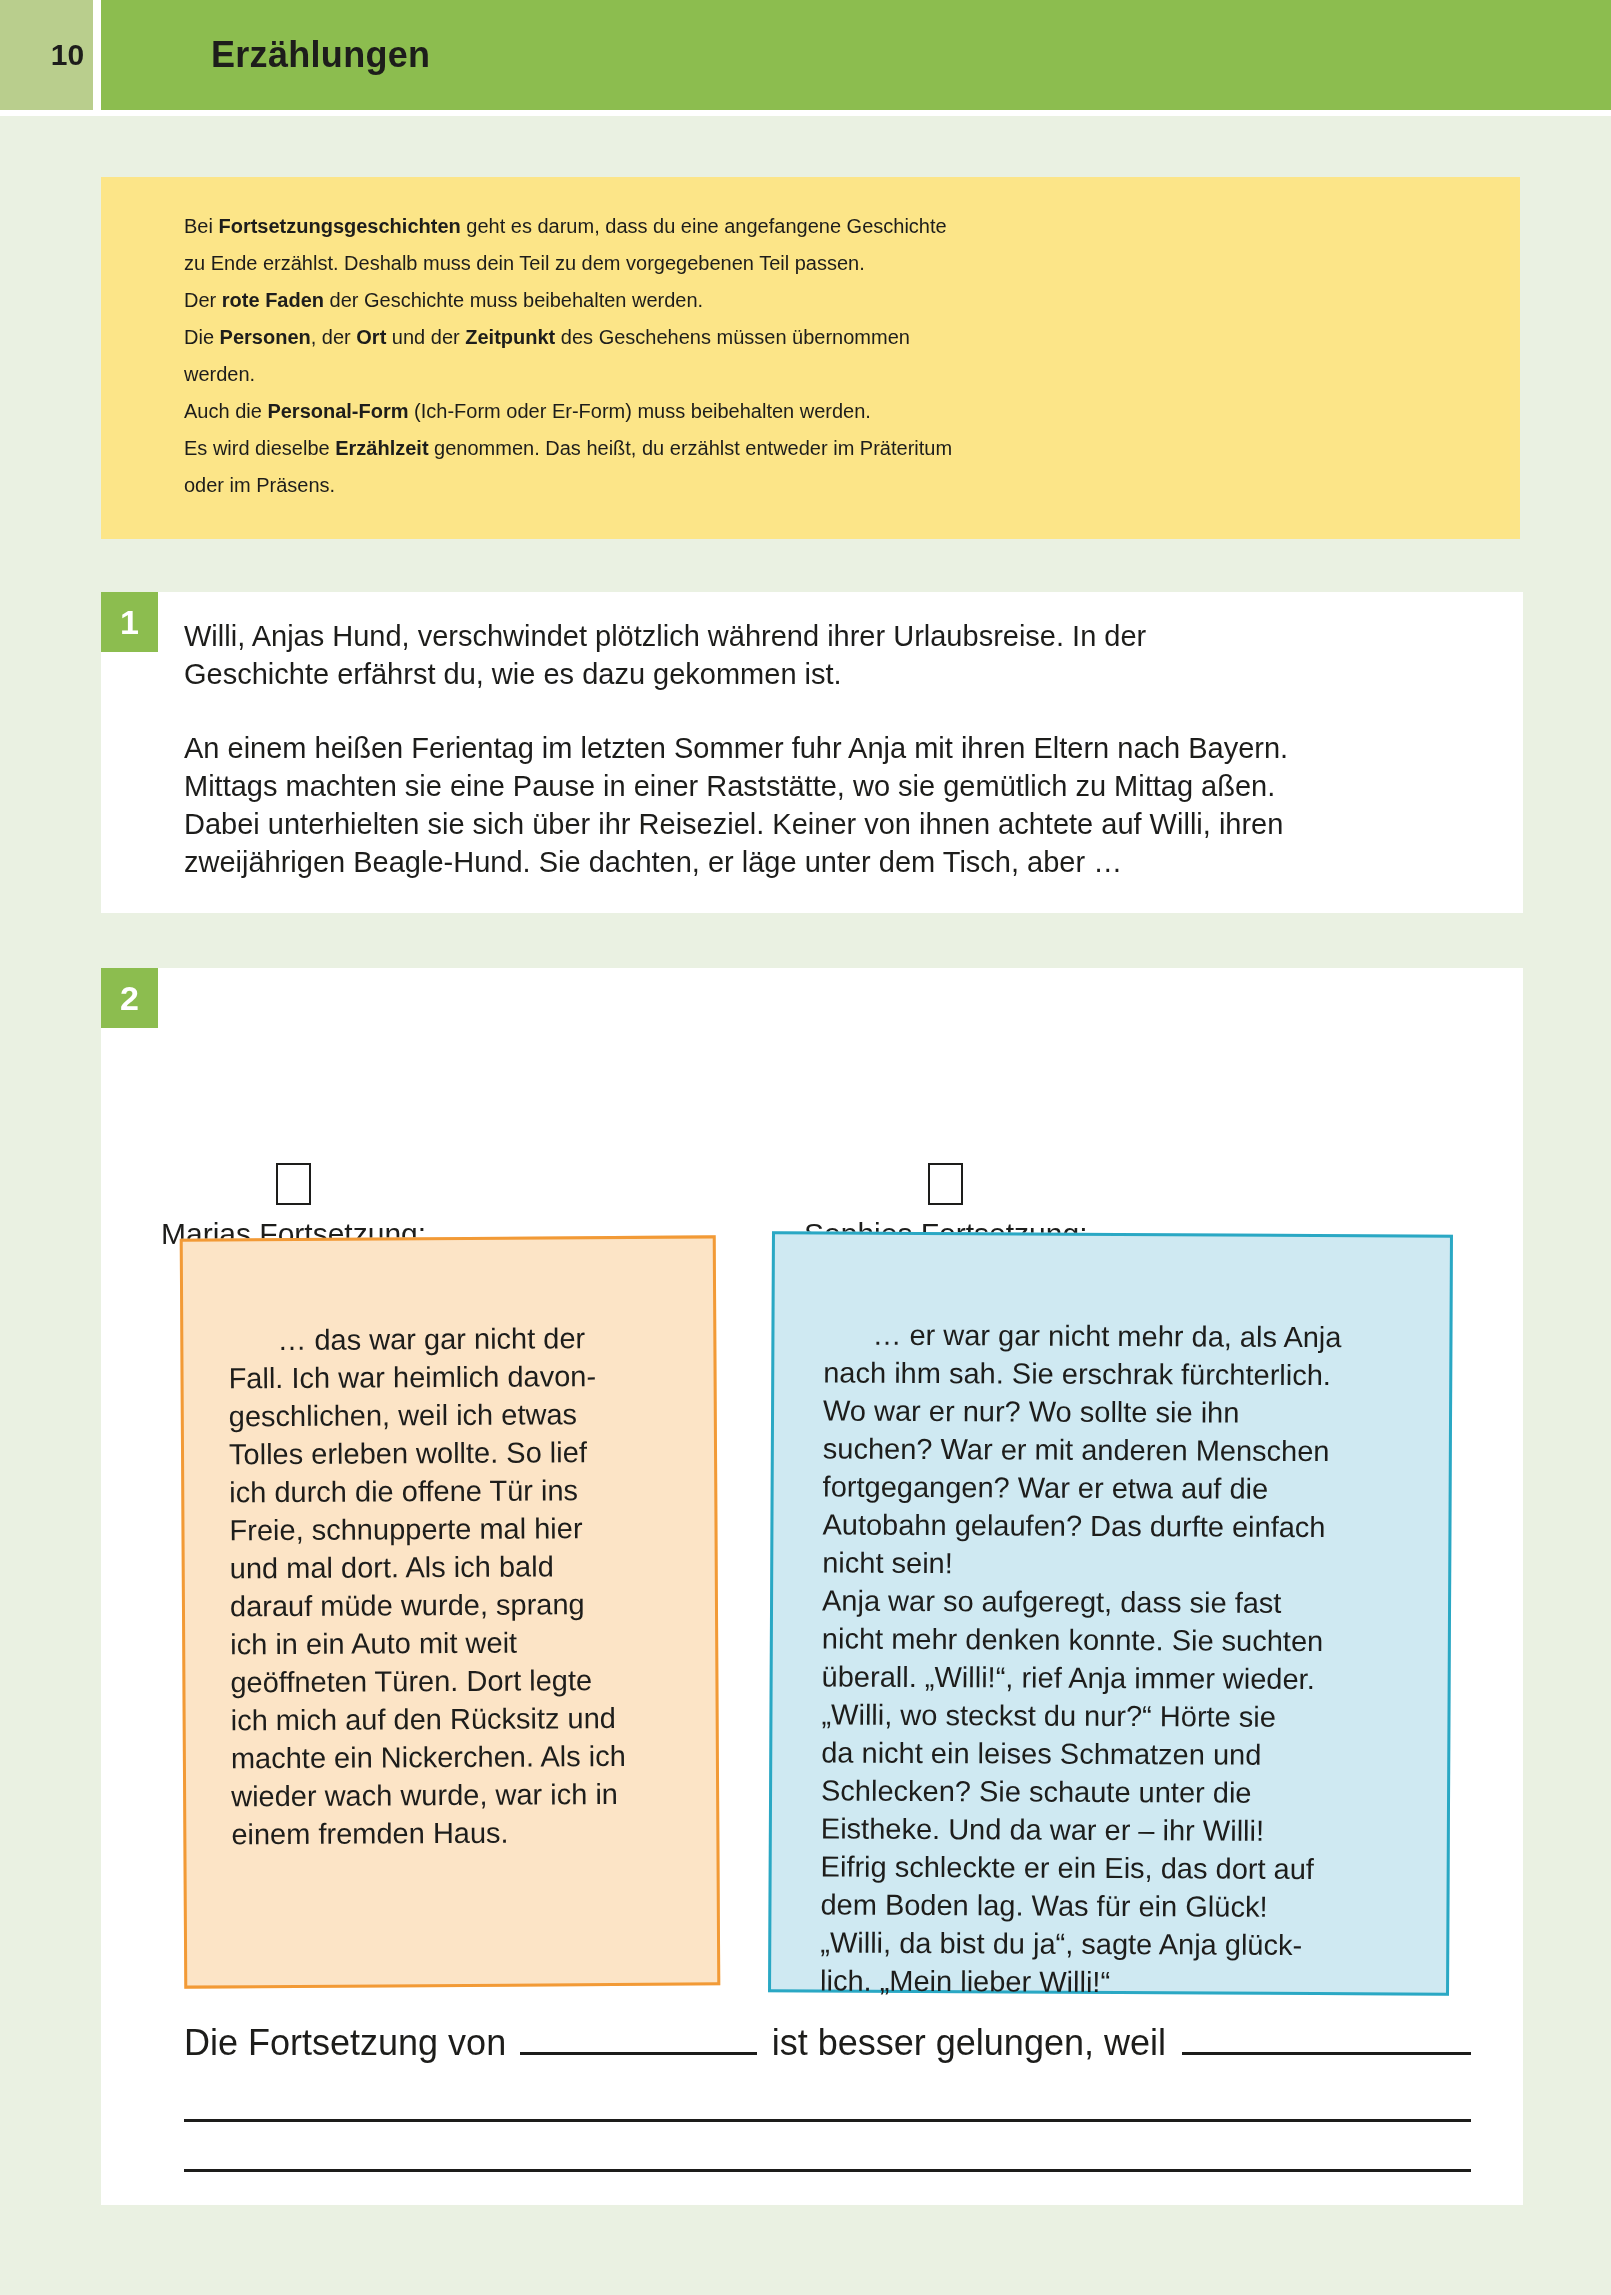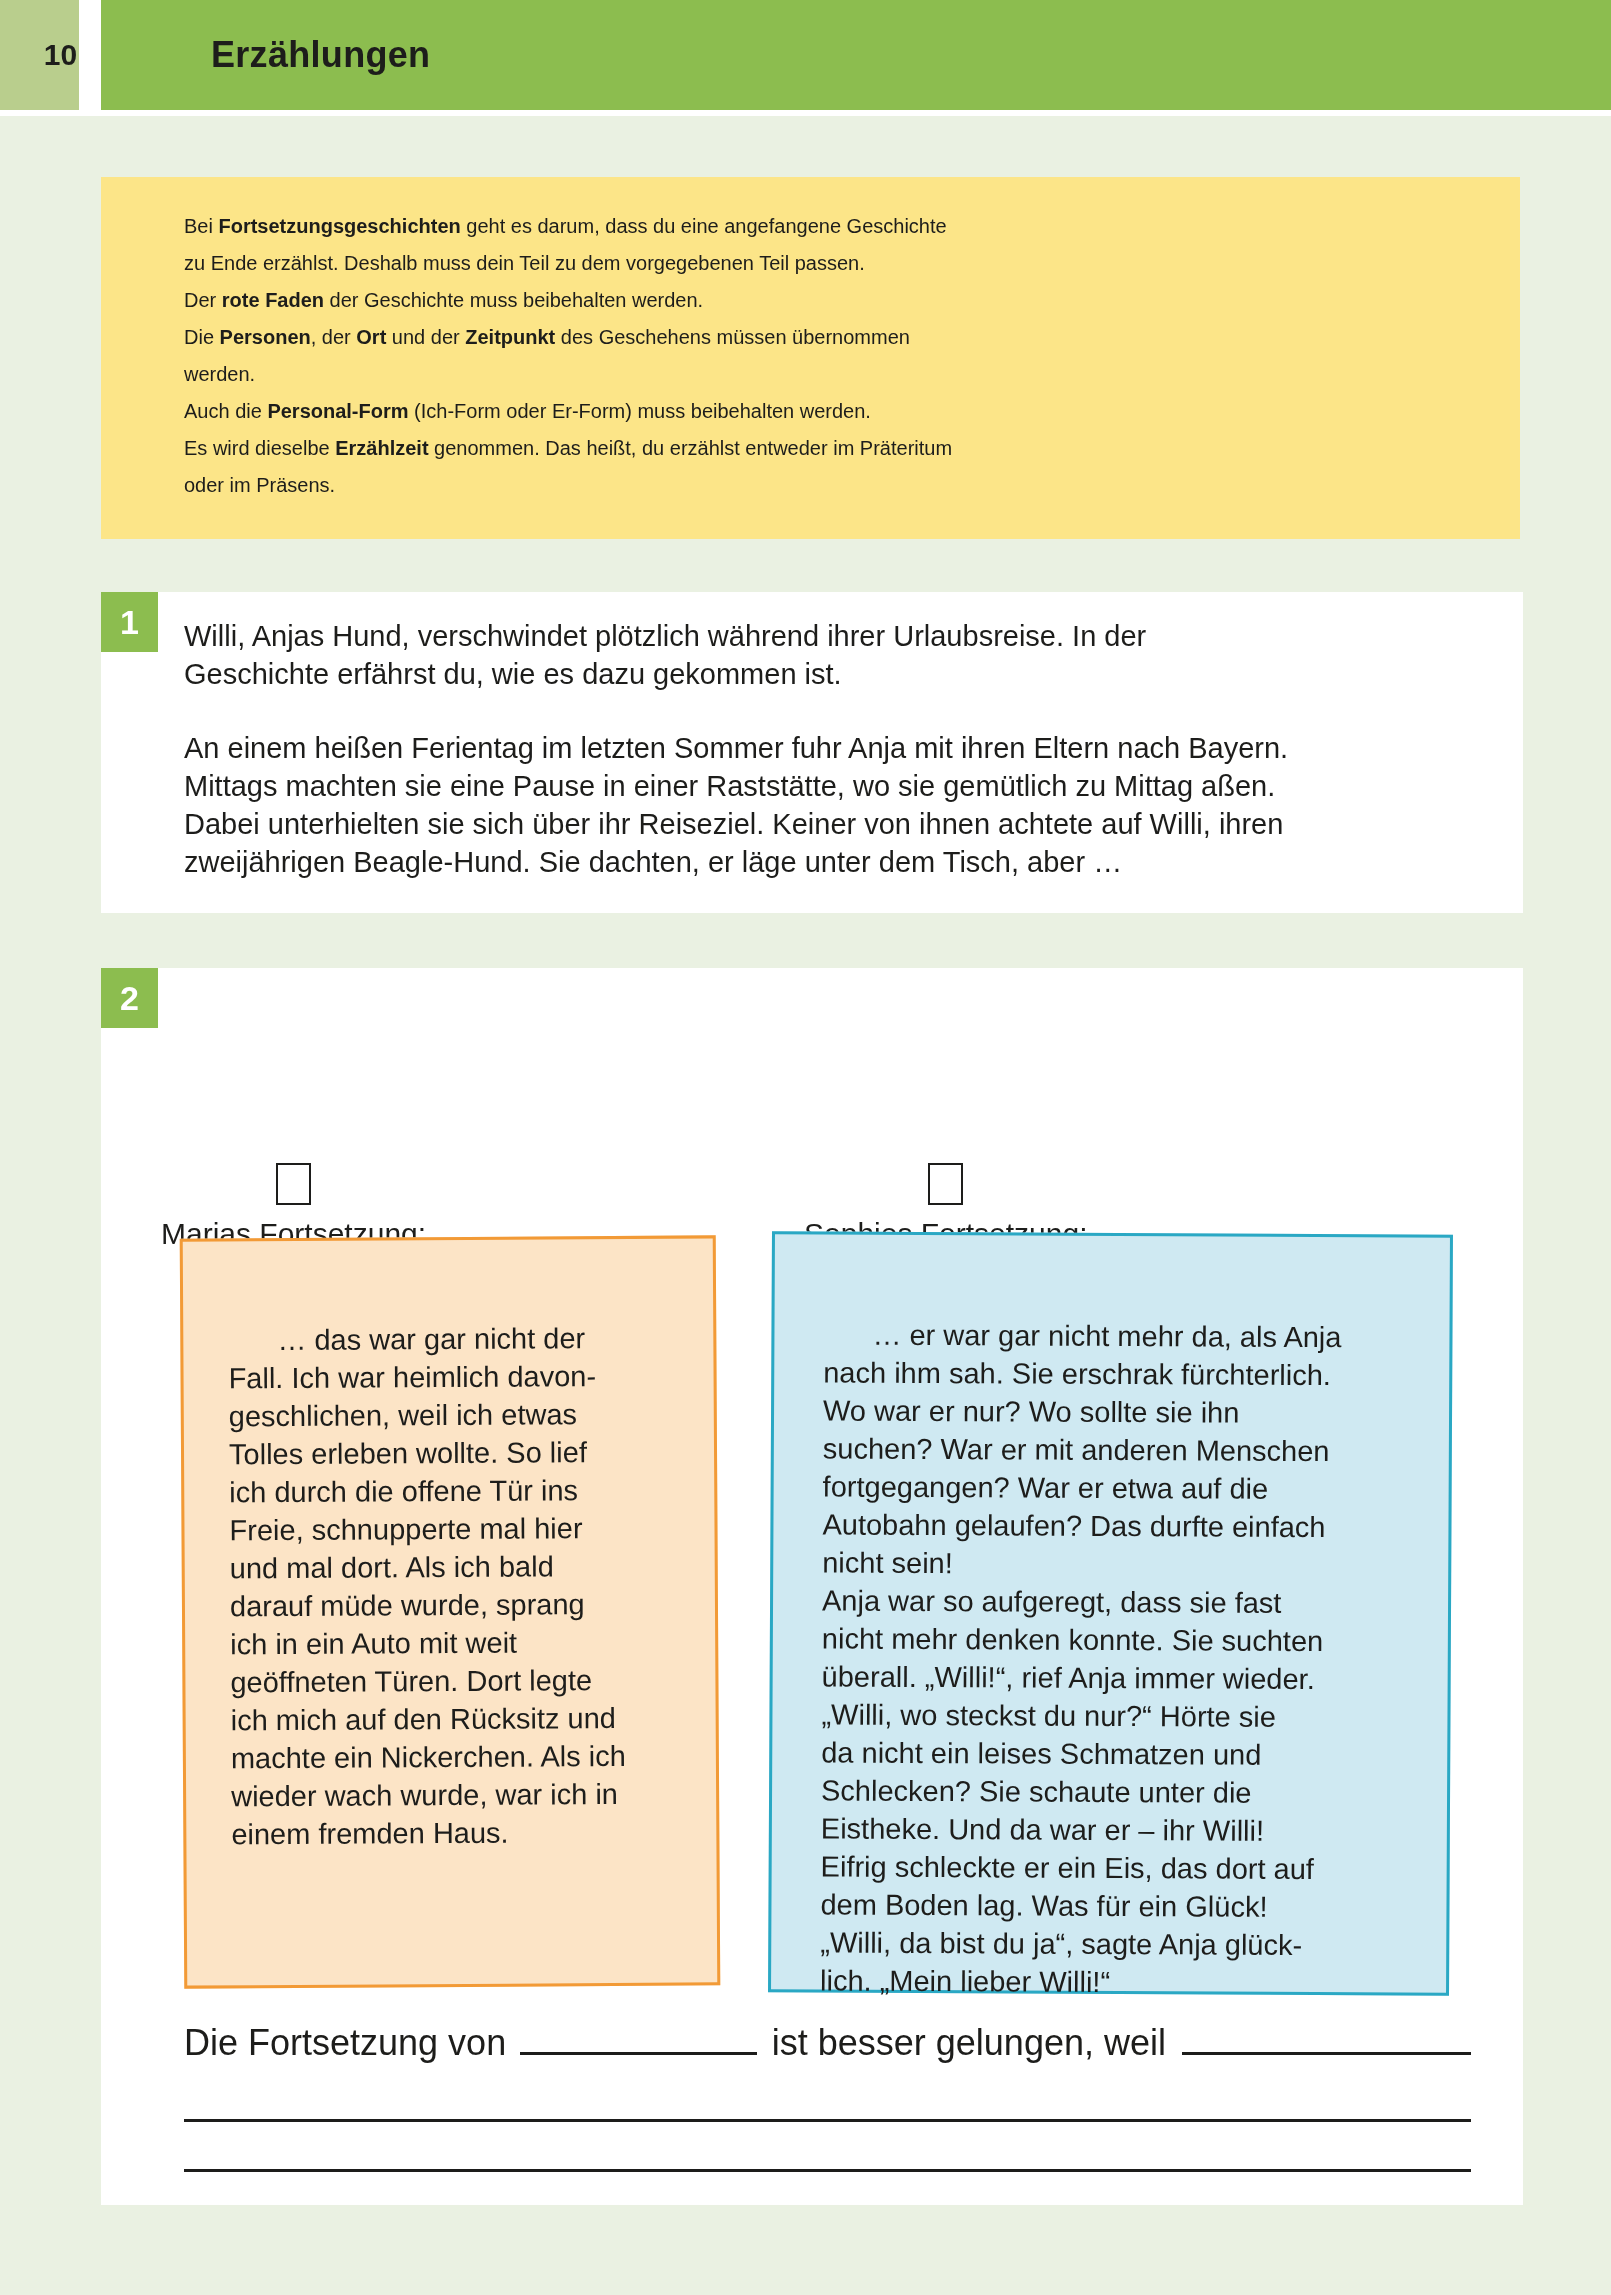--- a/index.html
+++ b/index.html
@@ -14,21 +14,21 @@
     overflow: hidden;
   }
   
   .header-row {
     position: absolute; left: 0; top: 0;
     width: 100%; height: 116px;
     background: #ffffff;
   }
   .page-num-box {
     position: absolute; left: 0; top: 0;
-    width: 79px; height: 110px;
+    width: 93px; height: 110px;
     background: #b9ce8d;
     display: flex; align-items: center; justify-content: center;
     font-size: 30px; font-weight: bold; padding-left: 42px;
   }
   .header-bar {
     position: absolute; left: 101px; top: 0;
     width: 1511px; height: 110px;
     background: #8cbd4f;
     display: flex; align-items: center;
   }

